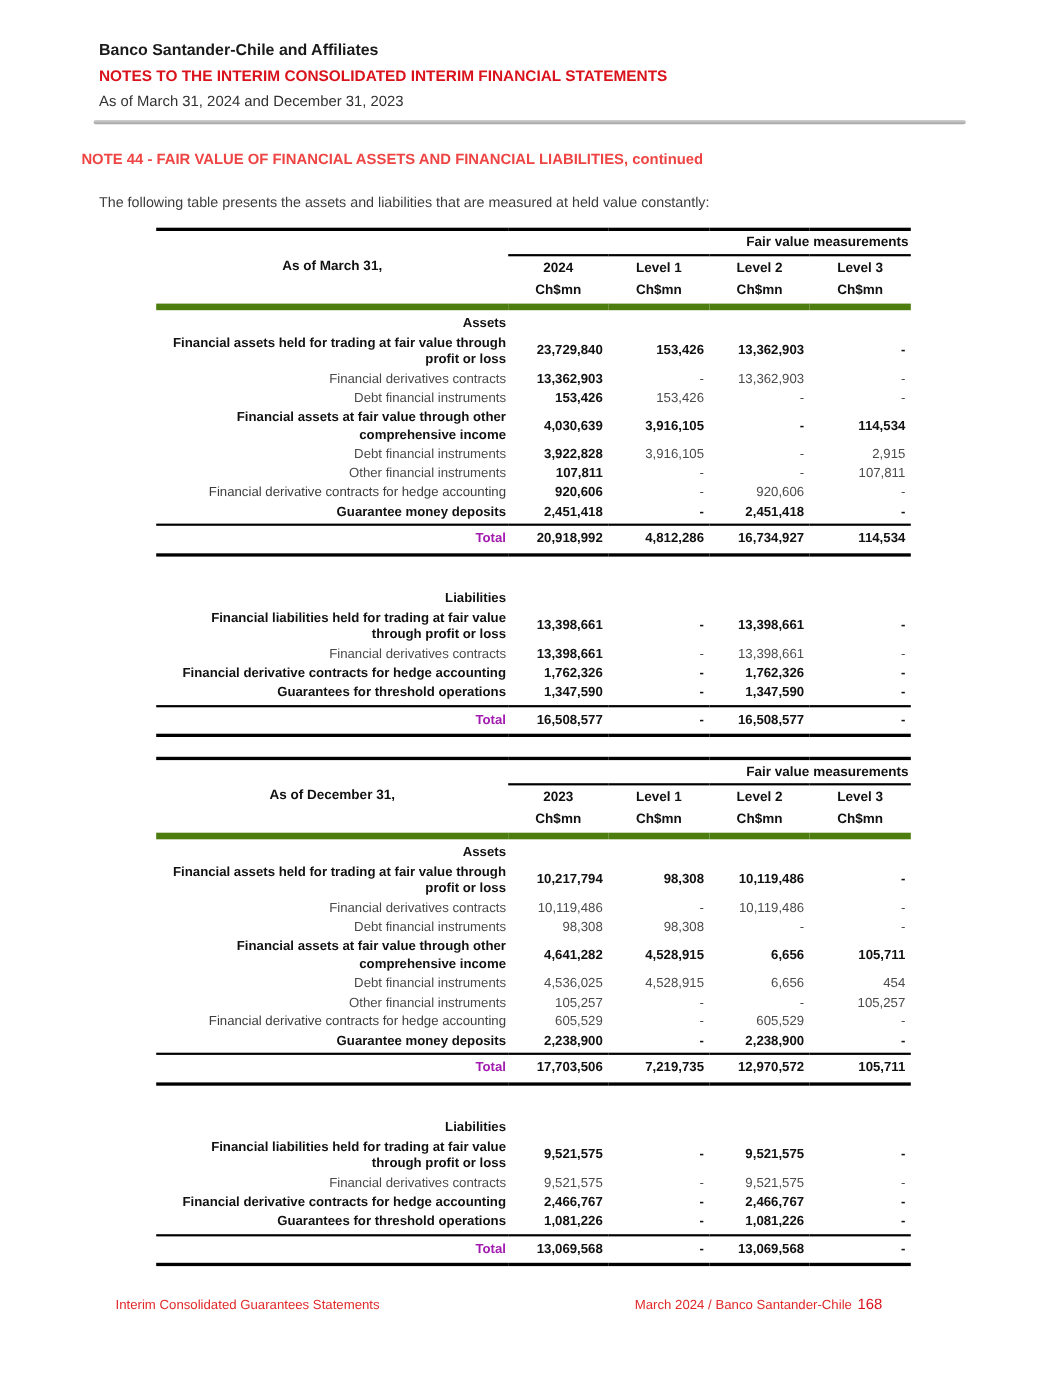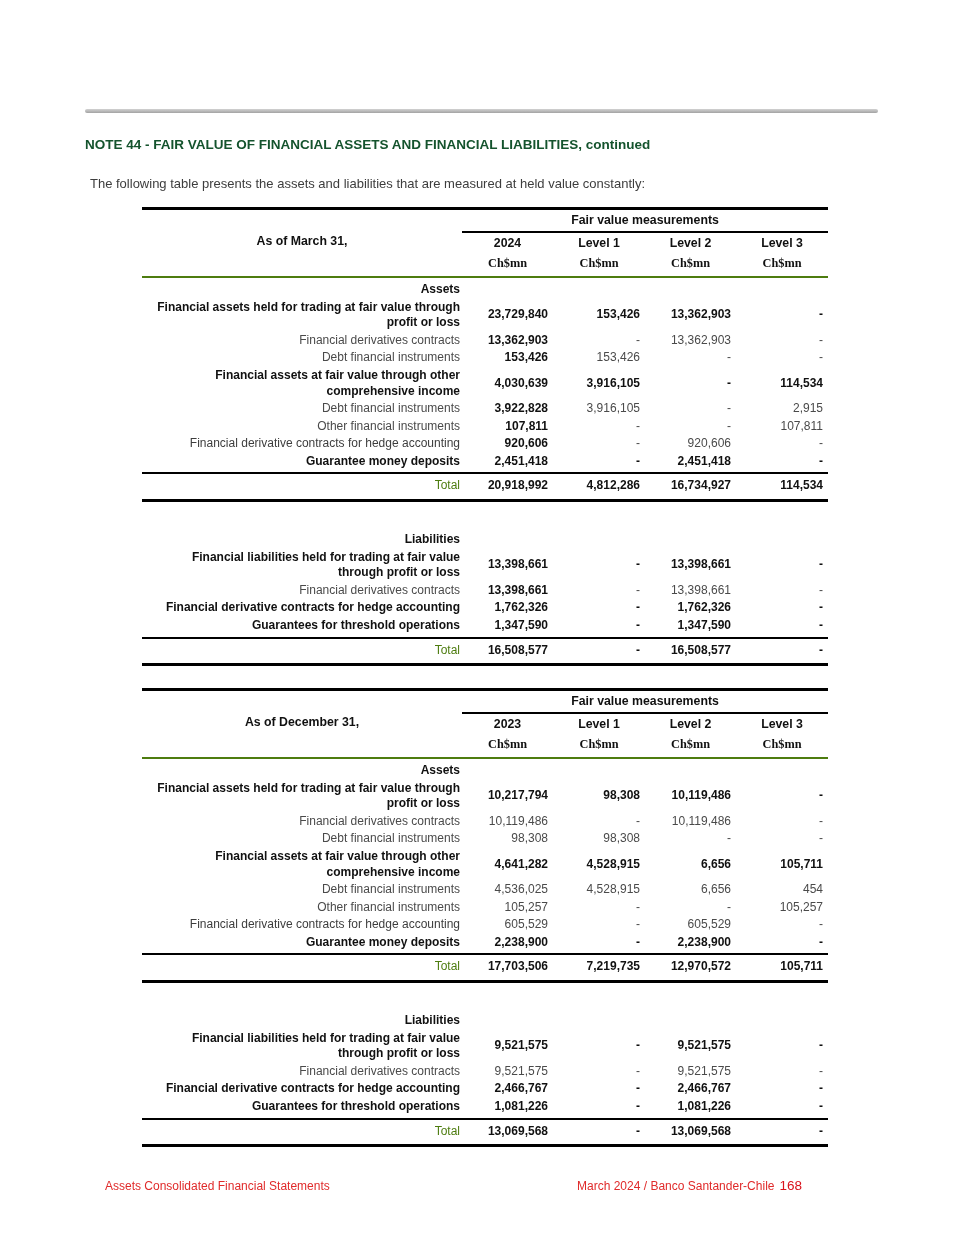--- a/index.html
+++ b/index.html
@@ -8,58 +8,63 @@
   .page { position:relative; width:965px; height:1251px; background:#ffffff; overflow:hidden; }
 
   
   .hdr { position:absolute; left:90px; top:38px; }
   .hdr .title { font-size:14.5px; font-weight:700; color:#1a1a1a; margin-bottom:7px; }
   .hdr .subtitle { font-size:14px; font-weight:700; color:#d9121c; margin-bottom:7px; }
   .hdr .dateline { font-size:13.5px; color:#333333; }
   .gray-rule { position:absolute; left:85px; top:109px; width:793px; height:4px;
                background:linear-gradient(180deg,#d2d2d2,#a3a3a3); border-radius:2px; }
 
-  .note-heading { position:absolute; left:85px; top:137px; font-size:13.5px; font-weight:700; color:#14532d; }
+  .note-heading { position:absolute; left:74px; top:137px; font-size:13.5px; font-weight:700; color:#ef4444; }
   .intro { position:absolute; left:90px; top:176px; font-size:13px; color:#3d3d3d; }
 
   
   table.fv { position:absolute; left:142px; width:686px; border-collapse:collapse;
              table-layout:fixed; font-size:12px; color:#222; }
   table.fv.t1 { top:207px; }
   table.fv.t2 { top:688px; }
   .fv th, .fv td { padding:1px 2px; vertical-align:middle; line-height:1.3; }
   .fv thead th { font-weight:700; color:#111; font-size:12.3px; }
   .fv thead .top { border-top:3px solid #000; }
-  .fv thead .grp { border-bottom:2px solid #000; text-align:center; padding-top:3px; padding-bottom:2px; }
+  .fv thead .grp { border-bottom:2px solid #000; text-align:right; padding-top:3px; padding-bottom:2px; }
   .fv thead .period { text-align:center; }
   .fv thead .colh { text-align:center; padding-top:3px; }
-  .fv thead tr.unitrow th { border-bottom:2px solid #4d7c0f; padding-bottom:4px;font-family:Liberation Serif, serif; }
+  .fv thead tr.unitrow th { border-bottom:6px solid #4d7c0f; padding-bottom:4px; }
   .fv td.num { text-align:right; padding-right:5px; color:#4a4a4a; }
   .fv td.lbl { text-align:right; color:#4a4a4a; }
   .fv tr.section td { font-weight:700; color:#111; padding-top:4px; }
   .fv tr.bold td { font-weight:700; color:#111; }
   .fv tr.sub td.lbl { padding-left:18px; }
   .fv tr.plain td.lbl { color:#3d3d3d; }
   .fv td.num.b { font-weight:700; color:#111; }
   .fv tr.rule2 td { border-bottom:2px solid #000; padding-bottom:3px; }
-  .fv tr.total td { border-bottom:3px solid #000; font-weight:400; color:#4d7c0f;
+  .fv tr.total td { border-bottom:3px solid #000; font-weight:700; color:#a21caf;
                     padding-top:4px; padding-bottom:5px; }
   .fv tbody.liab tr:first-child td { padding-top:30px; }
 
   
   .footer { position:absolute; left:105px; top:1178px; width:697px;
             display:flex; justify-content:space-between; align-items:baseline;
             font-size:12px; color:#e02a2a; }
   .footer .pgnum { font-size:13.5px; margin-left:5px; color:#d9121c; }
 </style>
 </head>
 <body>
 
 <div class="page">
 
+  <div class="hdr">
+    <div class="title">Banco Santander-Chile and Affiliates</div>
+    <div class="subtitle">NOTES TO THE INTERIM CONSOLIDATED INTERIM FINANCIAL STATEMENTS</div>
+    <div class="dateline">As of March 31, 2024 and December 31, 2023</div>
+  </div>
   <div class="gray-rule"></div>
 
   <div class="note-heading">NOTE 44 - FAIR VALUE OF FINANCIAL ASSETS AND FINANCIAL LIABILITIES, continued</div>
   <div class="intro">The following table presents the assets and liabilities that are measured at held value constantly:</div>
 
   <table class="fv t1">
     <colgroup>
       <col style="width:320px">
         <col style="width:91px">
         <col style="width:92px">
@@ -344,19 +349,19 @@
           <td class="lbl">Total</td>
           <td class="num b">13,069,568</td>
           <td class="num b">-</td>
           <td class="num b">13,069,568</td>
           <td class="num b">-</td>
         </tr>
       </tbody>
   </table>
 
   <div class="footer">
-    <span>Assets Consolidated Financial Statements</span>
+    <span>Interim Consolidated Guarantees Statements</span>
     <span>
       <span>March 2024 / Banco Santander-Chile</span><span class="pgnum">168</span>
     </span>
   </div>
 
 </div>
 
 </body></html>

